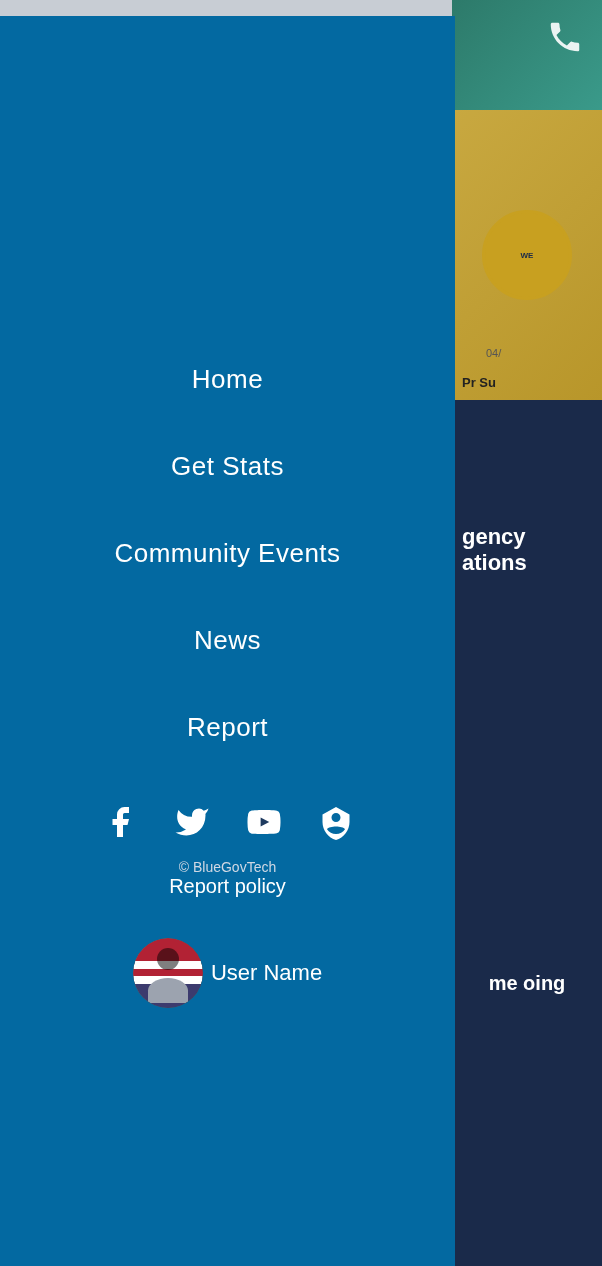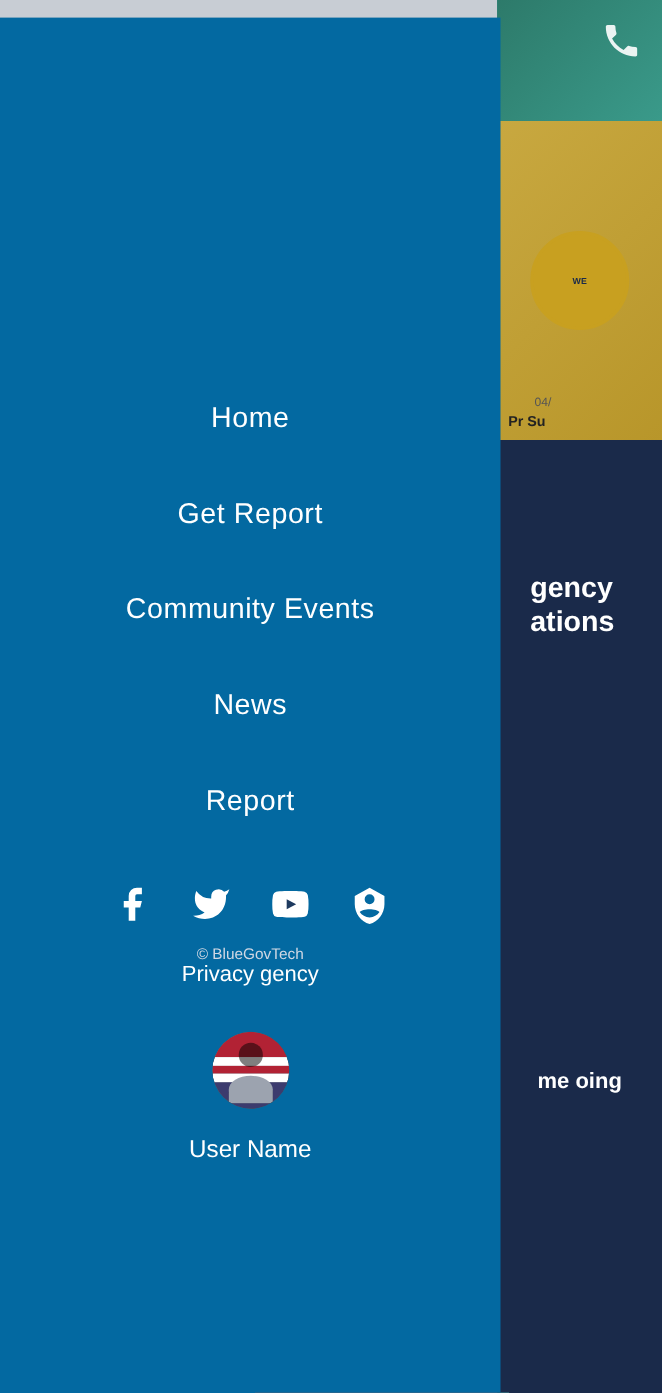--- a/index.html
+++ b/index.html
@@ -60,21 +60,21 @@
       overflow: hidden;
       display: flex;
       flex-direction: column;
       justify-content: flex-end;
       padding: 10px;
     }
 
     .img-card-2 .date-text {
       color: #555;
       font-size: 11px;
-      margin-bottom: 3px;
+      margin-bottom: 16px;
       padding-left: 24px;
     }
 
     .img-card-2 .title-text {
       color: #222;
       font-size: 13px;
       font-weight: 600;
     }
 
     .dark-section {
@@ -86,24 +86,23 @@
       background: #1a2a4a;
       display: flex;
       flex-direction: column;
       justify-content: center;
       align-items: flex-start;
       padding: 10px;
     }
 
     .dark-section .partial-text-1 {
       color: #ffffff;
-      font-size: 26px;
+      font-size: 22px;
       font-weight: bold;
       line-height: 1.2;
-      margin-left: 20px;
     }
 
     .bottom-partial {
       position: absolute;
       top: 700px;
       left: 0;
       width: 150px;
       height: 566px;
       background: #1a2a4a;
       display: flex;
@@ -193,24 +192,23 @@
     .privacy-link {
       color: #ffffff;
       font-size: 20px;
       text-decoration: none;
       margin-bottom: 30px;
       cursor: pointer;
     }
 
     .user-row {
       display: flex;
-      flex-direction: column;
-      align-items: center;
-      justify-content: center;
-      gap: 24px;
+      align-items: center;
+      justify-content: center;
+      gap: 8px;
       margin-top: 10px;
     }
 
     .user-avatar {
       width: 70px;
       height: 70px;
       border-radius: 50%;
       overflow: hidden;
       background: #4a5568;
       display: flex;
@@ -340,21 +338,21 @@
   </svg>
 </div>
 
 <div class="sidebar">
 
   <nav class="nav-menu">
     <div class="nav-item">
       <a href="#">Home</a>
     </div>
     <div class="nav-item">
-      <a href="#">Get Report</a>
+      <a href="#">Get Stats</a>
     </div>
     <div class="nav-item">
       <a href="#">Community Events</a>
     </div>
     <div class="nav-item">
       <a href="#">News</a>
     </div>
     <div class="nav-item">
       <a href="#">Report</a>
     </div>
@@ -383,21 +381,21 @@
 
     <div class="social-icon">
       <svg viewBox="0 0 24 24" xmlns="http://www.w3.org/2000/svg">
         <path d="M12 2L3 7v5c0 5.5 3.8 10.7 9 12 5.2-1.3 9-6.5 9-12V7L12 2zm0 4a3 3 0 1 1 0 6 3 3 0 0 1 0-6zm0 14c-2.5 0-4.7-1.3-6-3.2.7-1.2 3.4-1.8 6-1.8s5.3.6 6 1.8c-1.3 1.9-3.5 3.2-6 3.2z"></path>
       </svg>
     </div>
   </div>
 
   <div class="copyright">© BlueGovTech</div>
 
-  <a href="#" class="privacy-link">Privacy gency</a>
+  <a href="#" class="privacy-link">Report policy</a>
 
   <div class="user-row">
     <div class="user-avatar" style="position:relative;">
       <div class="user-avatar-img">
 
         <div style="position:absolute;top:0;left:0;width:70px;height:70px;border-radius:50%;overflow:hidden;">
           <div style="width:100%;height:33%;background:#b22234;"></div>
           <div style="width:100%;height:11%;background:#ffffff;"></div>
           <div style="width:100%;height:11%;background:#b22234;"></div>
           <div style="width:100%;height:11%;background:#ffffff;"></div>

